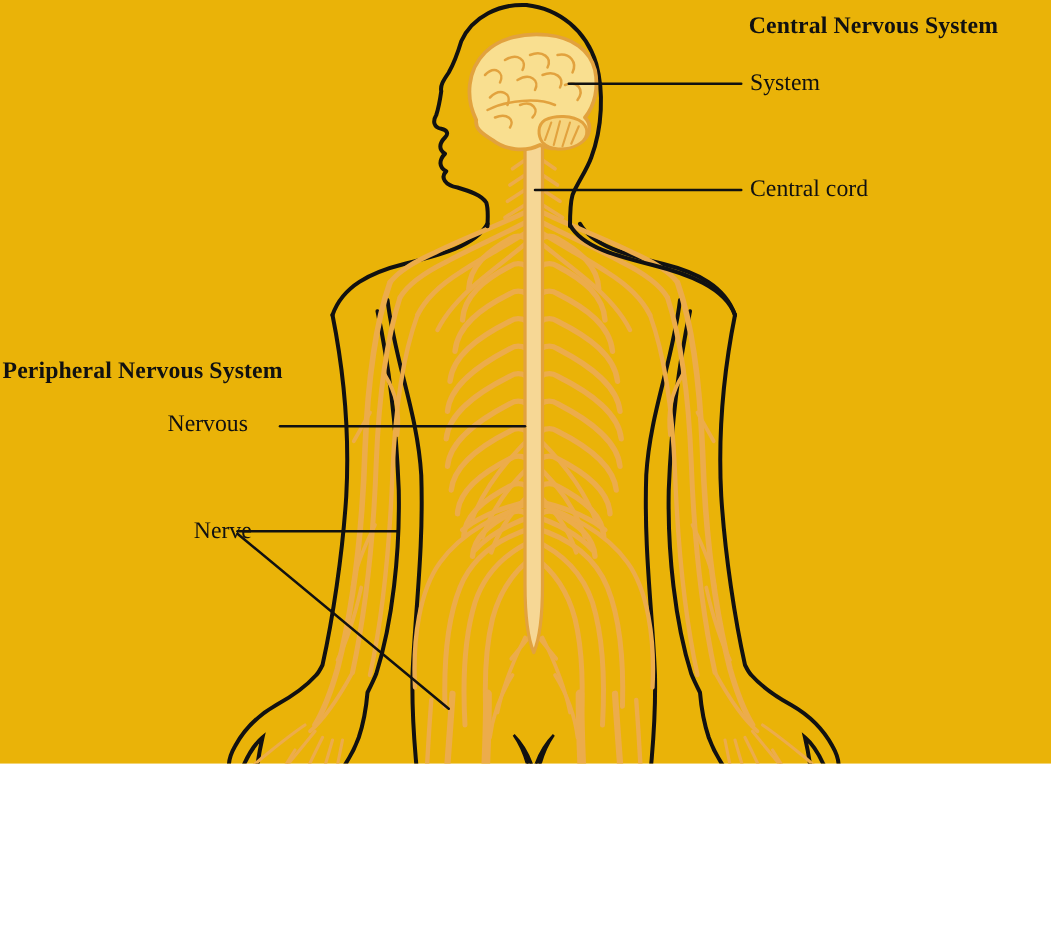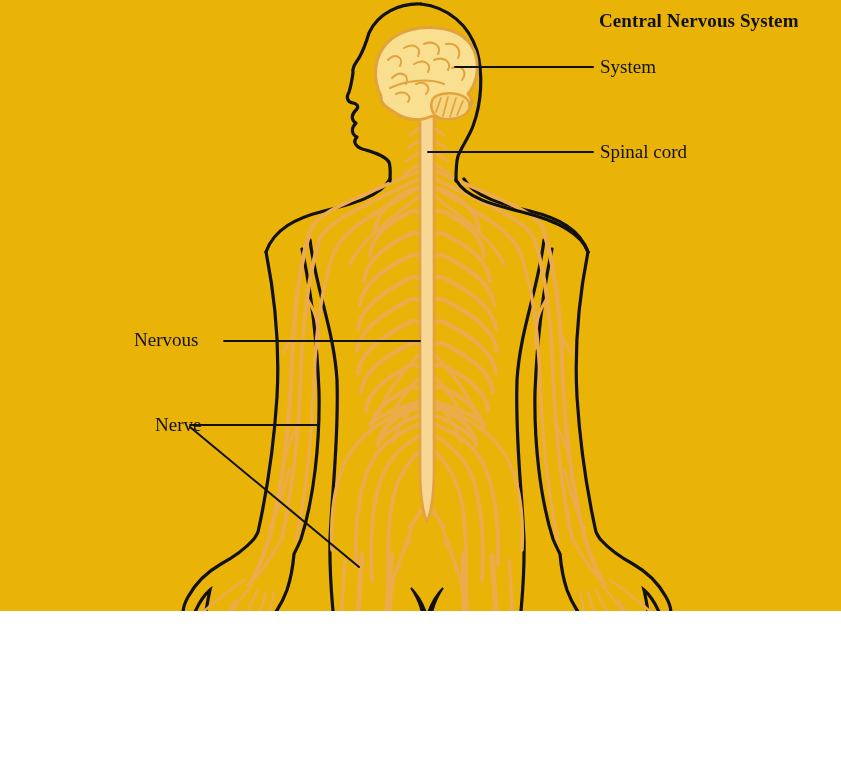--- a/index.html
+++ b/index.html
@@ -185,20 +185,21 @@
     <line x1="190" y1="427" x2="359" y2="567"></line>
   </g>
 
   <rect x="0" y="700" width="841" height="60" fill="url(#fadeout)"></rect>
 </svg>
 
 <div class="lbl bold" style="left:599px;top:11px;">Central Nervous System</div>
 
 <div class="lbl" style="left:600px;top:57px;">System</div>
 
-<div class="lbl" style="left:600px;top:142px;">Spinal cord</div>
-
+<div class="lbl" style="left:600px;top:142px;">Central cord</div>
+
+<div class="lbl bold" style="left:2px;top:287px;">Peripheral Nervous System</div>
 
 <div class="lbl" style="left:134px;top:330px;">Nervous</div>
 
 <div class="lbl" style="left:134px;top:415px;margin-left:21px;">Nerve</div>
 
 </div>
 
 </body></html>

